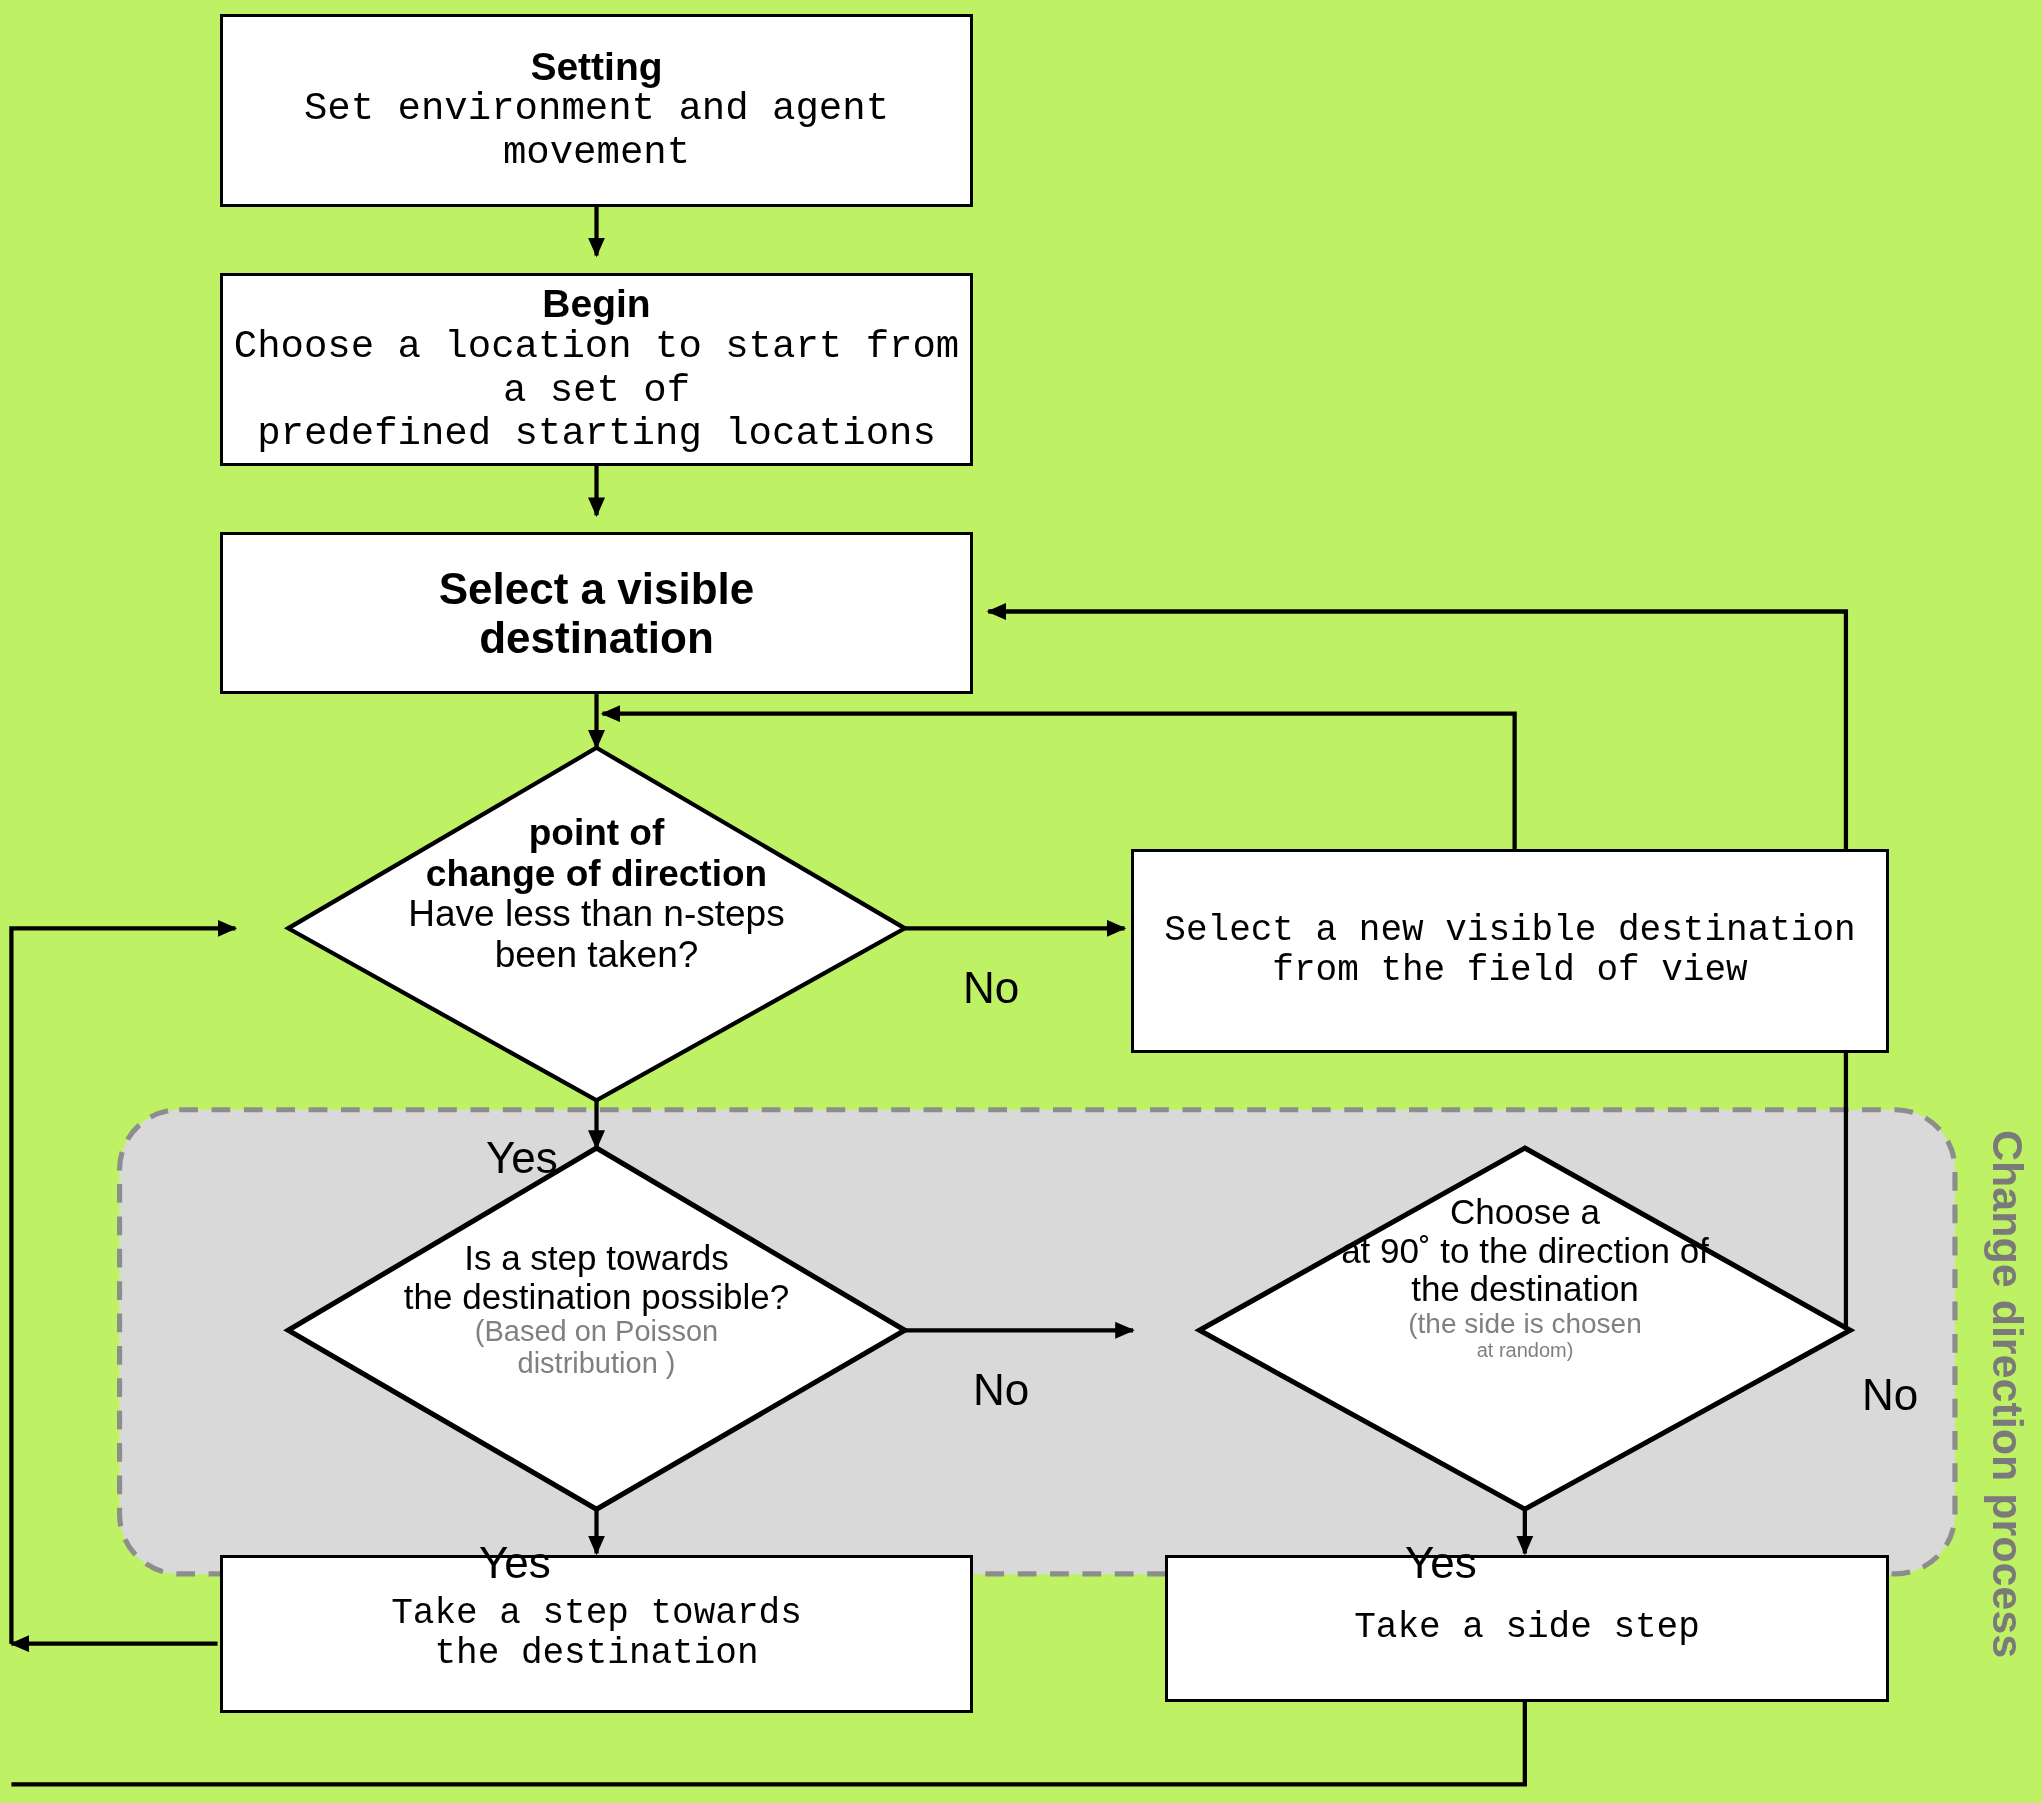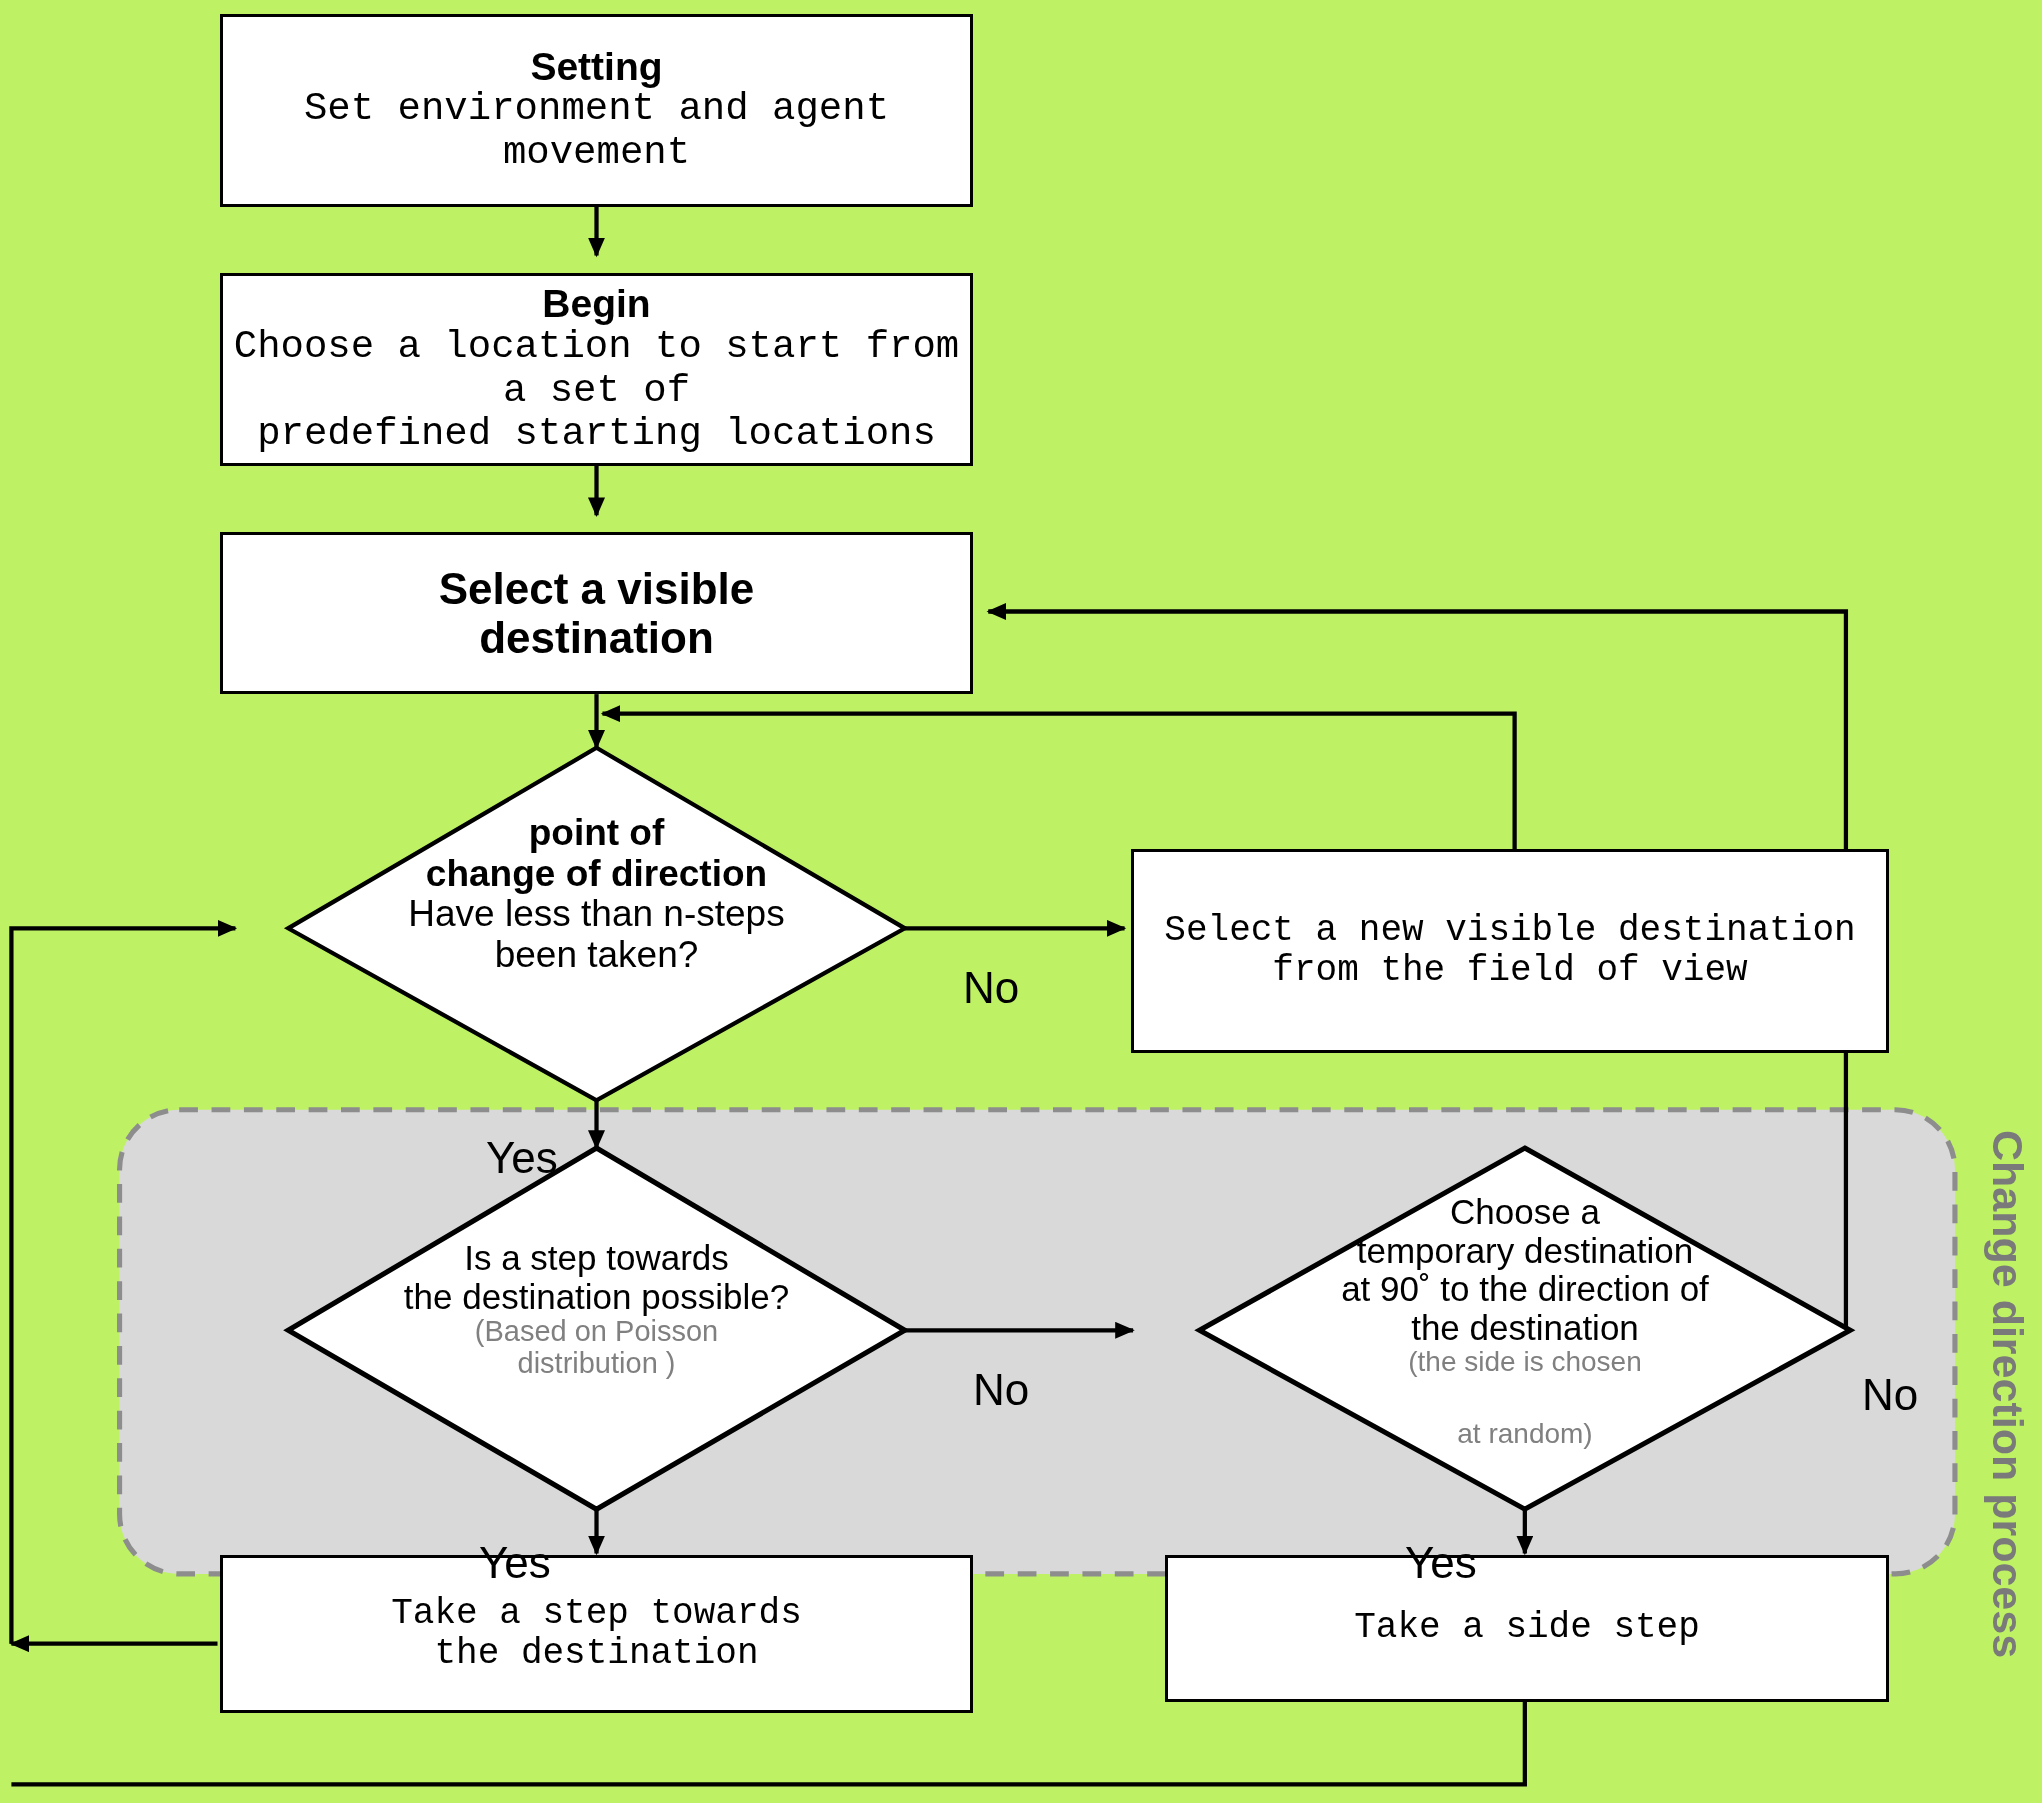--- a/index.html
+++ b/index.html
@@ -112,25 +112,24 @@
 
   <div class="dialabel" style="left:294px;top:1239px;width:605px;font-size:35px;">
     <span class="sub">Is a step towards</span>
     <span class="sub">the destination possible?</span>
     <span class="note" style="font-size:29px;">(Based on Poisson</span>
     <span class="note" style="font-size:29px;">distribution )</span>
   </div>
 
   <div class="dialabel" style="left:1214px;top:1193px;width:622px;font-size:35px;">
     <span class="sub">Choose a</span>
-    <span class="sub">temporary destination</span>
     <span class="sub">at 90˚ to the direction of</span>
     <span class="sub">the destination</span>
     <span class="note" style="font-size:28px;">(the side is chosen</span>
-    <span class="note" style="font-size:28px;margin-top:41px;">at random)</span>
+    <span class="note" style="font-size:20px;">at random)</span>
   </div>
 
   <div class="edgelbl" style="left:963px;top:935px;font-size:44px;">No</div>
   <div class="edgelbl" style="left:486px;top:1105px;font-size:44px;">Yes</div>
   <div class="edgelbl" style="left:973px;top:1337px;font-size:44px;">No</div>
   <div class="edgelbl" style="left:479px;top:1510px;font-size:44px;">Yes</div>
   <div class="edgelbl" style="left:1862px;top:1342px;font-size:44px;">No</div>
   <div class="edgelbl" style="left:1405px;top:1510px;font-size:44px;">Yes</div>
 
   <div class="grouplabel" style="left:2032px;top:1130px;font-size:43px;transform:rotate(90deg);">Change direction process</div>

